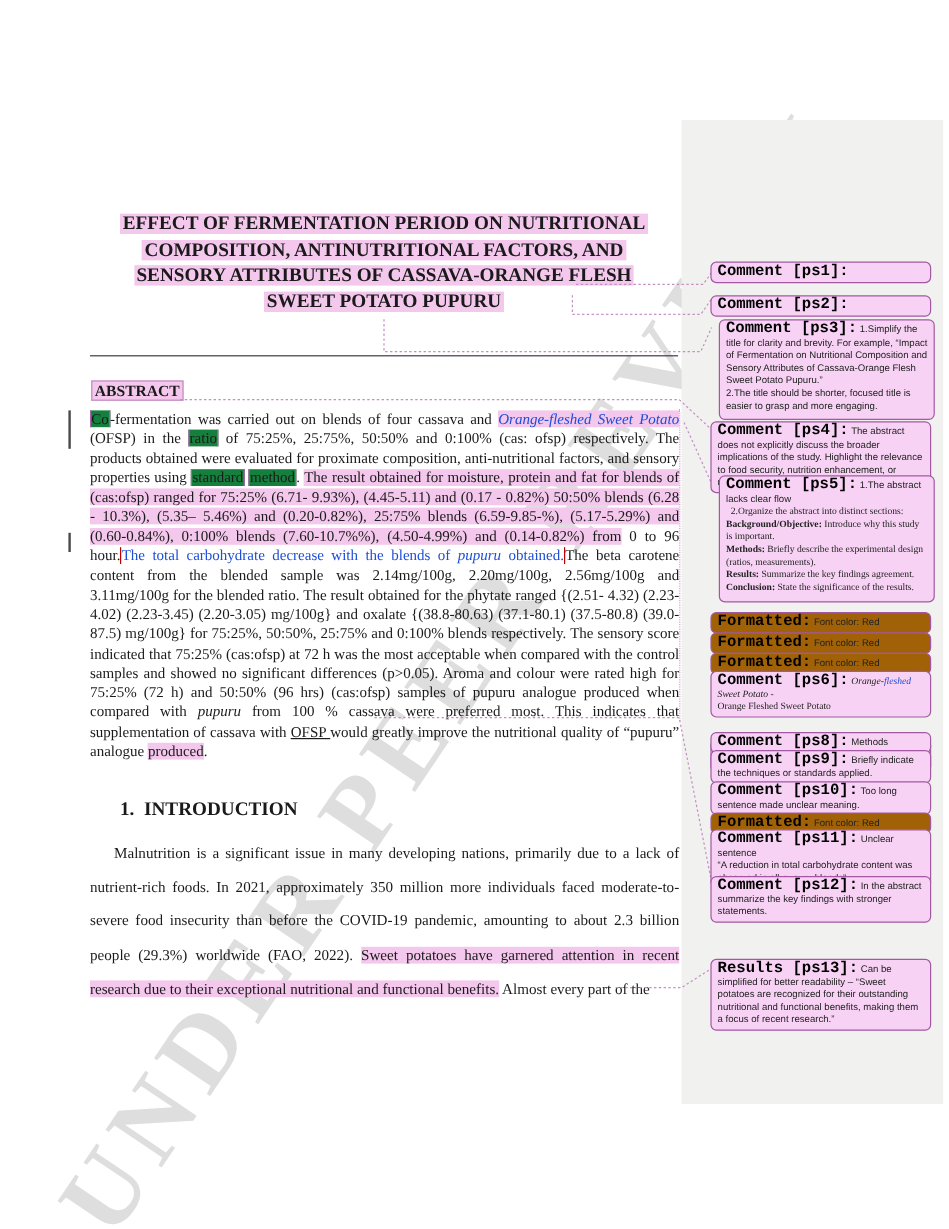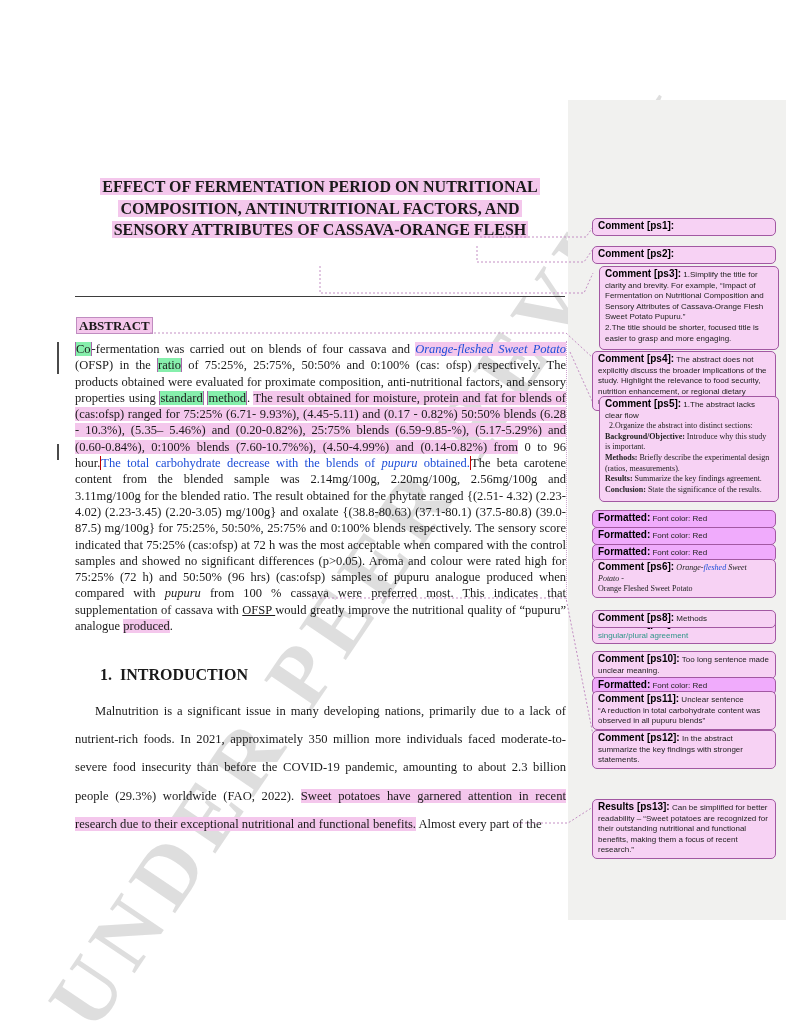--- a/index.html
+++ b/index.html
@@ -22,55 +22,56 @@
   #keywords{top:620px;left:75px;width:491px;font-size:12.6px;border-bottom:1.2px solid #333;padding-bottom:8px;}
   #intro-h{top:666px;left:100px;font-weight:bold;font-size:16px;white-space:pre;}
   #intro-p{top:697px;left:75px;width:491px;font-size:12.6px;line-height:28.2px;text-align:justify;text-indent:20px;}
 
   
   .hl{background:#f4c7ec;}
   .red{color:#1d4ed8;}
   .italic{font-style:italic;}
   .b{font-weight:bold;}
   .underline{text-decoration:underline;}
-  .anchor{background:#86efac;border-left:1px solid #a964a9;border-right:1px solid #a964a9;}
+  .anchor{background:#15803d;border-left:1px solid #a964a9;border-right:1px solid #a964a9;}
   .rbl{border-left:1.3px solid #c00000;}
   .rbr{border-right:1.3px solid #c00000;}
   .teal{color:#2e9688;}
   .serif{font-family:"Liberation Serif",serif;}
   .si{font-family:"Liberation Serif",serif;font-style:italic;margin-top:16px;}
 
   
   .changebar{position:absolute;left:57px;width:2px;background:#4a4a4a;z-index:2;}
   #range-bracket{position:absolute;left:566px;top:341px;height:260px;width:0;border-right:1px dotted #cfa3cf;z-index:2;}
 
   
   #panel{position:absolute;left:568px;top:100px;width:218px;height:820px;background:#f1f1ef;z-index:3;}
   .cbox{position:absolute;left:592px;width:172px;z-index:5;background:#f7d2f4;border:1.4px solid #a258a2;
         border-radius:5px;padding:2px 5px;font-family:"Liberation Sans","DejaVu Sans",sans-serif;
         font-size:8px;line-height:10.6px;color:#222;white-space:pre-wrap;}
   .cbox.inset{left:599px;width:168px;}
-  .cbox.formatted{background:#f0abfc;}
-  .clabel{font-weight:bold;font-size:10px;color:#000;}
+  .cbox.formatted{background:#a16207;}
+  .clabel{font-weight:bold;font-size:13px;color:#000;font-family:Liberation Mono, monospace;}
 
   
   #connectors{position:absolute;left:0;top:0;z-index:4;pointer-events:none;}
   #connectors path{fill:none;stroke:#c48fc4;stroke-width:1;stroke-dasharray:2,2;}
 </style>
 </head>
 <body>
 
 <div id="page">
 
   <div id="watermark">UNDER PEER REVIEW</div>
 
   <div id="title" class="doc">
       <div><span class="tl">EFFECT OF FERMENTATION PERIOD ON NUTRITIONAL</span></div>
       <div><span class="tl">COMPOSITION, ANTINUTRITIONAL FACTORS, AND</span></div>
       <div><span class="tl">SENSORY ATTRIBUTES OF CASSAVA-ORANGE FLESH</span></div>
+      <div><span class="tl">SWEET POTATO PUPURU</span></div>
     </div>
 
   <div id="rule" class="doc"></div>
 
   <div id="abstract-h" class="doc"><span class="tl">ABSTRACT</span></div>
 
   <div id="abstract-p" class="doc"><span class="anchor">Co</span><span>-fermentation was carried out on blends of four cassava and </span><span class="hl red italic">Orange-fleshed Sweet Potato</span><span> (OFSP) in the </span><span class="anchor">ratio</span><span> of 75:25%, 25:75%, 50:50% and 0:100% (cas: ofsp) respectively. The products obtained were evaluated for proximate composition, anti-nutritional factors, and sensory properties using </span><span class="anchor">standard</span><span> </span><span class="anchor">method</span><span>. </span><span class="hl">The result obtained for moisture, protein and fat for blends of (cas:ofsp) ranged for 75:25%  (6.71- 9.93%), (4.45-5.11) and (0.17 - 0.82%) 50:50% blends (6.28 - 10.3%), (5.35– 5.46%) and (0.20-0.82%), 25:75% blends (6.59-9.85-%), (5.17-5.29%) and (0.60-0.84%), 0:100% blends (7.60-10.7%%), (4.50-4.99%) and (0.14-0.82%) from</span><span> 0 to 96 hour.</span><span class="red rbl">The total carbohydrate decrease with the blends of </span><span class="red italic">pupuru</span><span class="red rbr"> obtained.</span><span>The beta carotene content from the blended sample was 2.14mg/100g, 2.20mg/100g, 2.56mg/100g and 3.11mg/100g for the blended ratio. The result obtained for the phytate ranged {(2.51- 4.32) (2.23- 4.02) (2.23-3.45) (2.20-3.05) mg/100g} and oxalate {(38.8-80.63) (37.1-80.1) (37.5-80.8) (39.0-87.5) mg/100g} for 75:25%, 50:50%, 25:75% and 0:100% blends respectively. The sensory score indicated that 75:25% (cas:ofsp) at 72 h was the most acceptable when compared with the control samples and showed no significant differences (p&gt;0.05). Aroma and colour were rated high for 75:25% (72 h) and 50:50% (96 hrs) (cas:ofsp) samples of pupuru analogue produced when compared with </span><span class="italic">pupuru</span><span> from 100 % cassava were  preferred most. This indicates that supplementation of cassava with </span><span class="underline">OFSP </span><span>would greatly improve the nutritional quality of “pupuru” analogue </span><span class="hl">produced</span><span>.</span></div>
 
 
   <div id="intro-h" class="doc">1.  INTRODUCTION</div>
@@ -104,19 +105,20 @@
 </span><span class="serif b">Methods:</span><span class="serif"> Briefly describe the experimental design (ratios, measurements).
 </span><span class="serif b">Results:</span><span class="serif"> Summarize the key findings agreement.
 </span><span class="serif b">Conclusion:</span><span class="serif"> State the significance of the results.</span></div>
     <div class="cbox formatted" style="top: 510px; min-height: 10px;"><span class="clabel">Formatted:</span><span> Font color: Red</span></div>
     <div class="cbox formatted" style="top: 527px; min-height: 10px;"><span class="clabel">Formatted:</span><span> Font color: Red</span></div>
     <div class="cbox formatted" style="top: 544px; min-height: 10px;"><span class="clabel">Formatted:</span><span> Font color: Red</span></div>
     <div class="cbox" style="top: 559px; min-height: 20px;"><span class="clabel">Comment [ps6]:</span><span> </span><span class="si">Orange-</span><span class="si red">fleshed</span><span class="si"> Sweet Potato </span><span class="serif">-
 Orange Fleshed Sweet Potato</span></div>
     <div class="cbox" style="top: 616px; min-height: 18px;"><span class="clabel">Comment [ps7]:</span><span> Ratios ;</span><span class="teal">Maintain the singular/plural agreement</span></div>
     <div class="cbox" style="top: 610px; min-height: 10px;"><span class="clabel">Comment [ps8]:</span><span> Methods</span></div>
+    <div class="cbox" style="top: 625px; min-height: 18px;"><span class="clabel">Comment [ps9]:</span><span> Briefly indicate the techniques or standards applied.</span></div>
     <div class="cbox" style="top: 651px; min-height: 18px;"><span class="clabel">Comment [ps10]:</span><span> Too long sentence made unclear meaning.</span></div>
     <div class="cbox formatted" style="top: 677px; min-height: 10px;"><span class="clabel">Formatted:</span><span> Font color: Red</span></div>
     <div class="cbox" style="top: 691px; min-height: 30px;"><span class="clabel">Comment [ps11]:</span><span> Unclear sentence
 “A reduction in total carbohydrate content was observed in all pupuru blends”</span></div>
     <div class="cbox" style="top: 730px; min-height: 18px;"><span class="clabel">Comment [ps12]:</span><span> In the abstract summarize the key findings with stronger statements.</span></div>
     <div class="cbox" style="top: 799px; min-height: 40px;"><span class="clabel">Results [ps13]:</span><span> Can be simplified for better readability – “Sweet potatoes are recognized for their outstanding nutritional and functional benefits, making them a focus of recent research.”</span></div>
   </div>
 
 </body></html>

